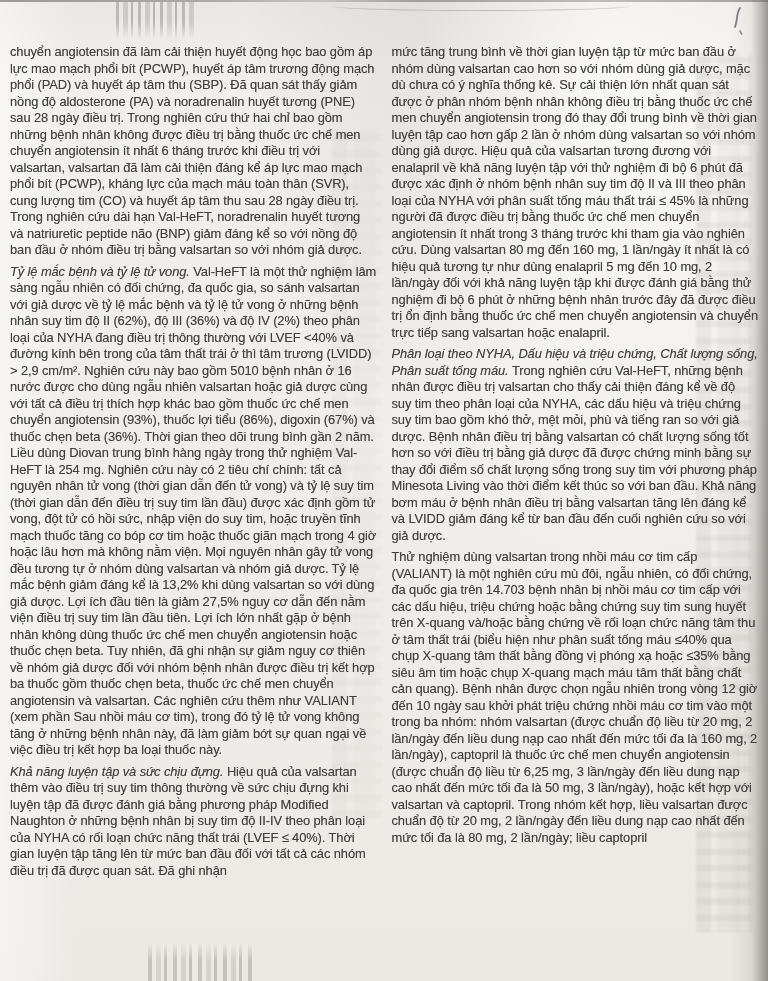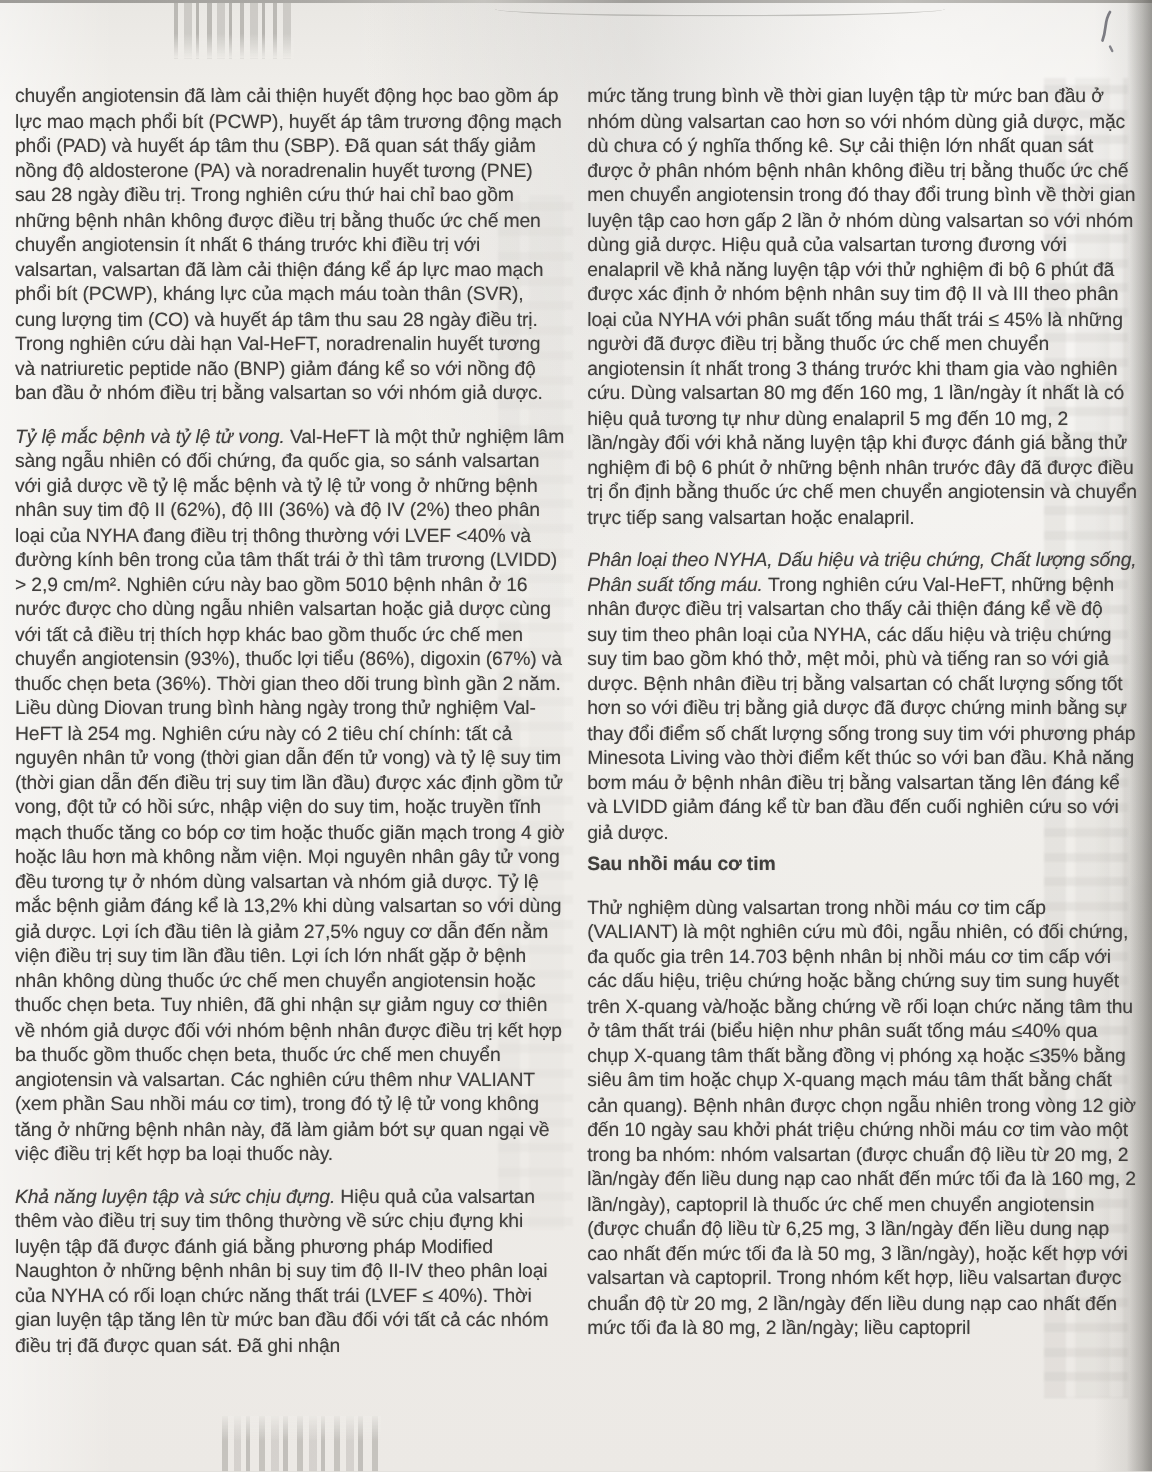--- a/index.html
+++ b/index.html
@@ -44,21 +44,21 @@
     background-image:
       repeating-linear-gradient(180deg, transparent 0 5px, rgba(125,122,116,.20) 5px 11px, transparent 11px 16.5px),
       repeating-linear-gradient(90deg, rgba(125,122,116,.20) 0 15px, transparent 15px 21px, rgba(125,122,116,.14) 21px 44px, transparent 44px 53px);}
   .ghost-right{left:696px;top:52px;width:56px;height:880px;opacity:.45;}
   .ghost-mid{left:332px;top:130px;width:50px;height:690px;opacity:.22;}
   
   .pen-mark{position:absolute;left:726px;top:5px;width:26px;height:32px;}
   
   .columns{position:absolute;left:10px;top:44px;width:748px;display:flex;gap:15px;}
   .col{width:367px;}
-  .col p{margin:12px 0 5px 0;font-size:12.9px;line-height:16.5px;color:#413f3d;
+  .col p{margin:0 0 5px 0;font-size:12.9px;line-height:16.5px;color:#413f3d;
     letter-spacing:-0.1px;text-align:left;
     text-shadow:0 0 .5px rgba(72,70,68,.5);}
   .lead{font-weight:normal;font-style:italic;}
   p.subhead{font-weight:bold;margin:3px 0 3px 0;}
 </style>
 </head>
 <body>
 
 <div class="page">
 
@@ -79,18 +79,17 @@
 
     <div class="col">
       <p><span class="lead"></span><span>chuyển angiotensin đã làm cải thiện huyết động học bao gồm áp lực mao mạch phổi bít (PCWP), huyết áp tâm trương động mạch phổi (PAD) và huyết áp tâm thu (SBP). Đã quan sát thấy giảm nồng độ aldosterone (PA) và noradrenalin huyết tương (PNE) sau 28 ngày điều trị. Trong nghiên cứu thứ hai chỉ bao gồm những bệnh nhân không được điều trị bằng thuốc ức chế men chuyển angiotensin ít nhất 6 tháng trước khi điều trị với valsartan, valsartan đã làm cải thiện đáng kể áp lực mao mạch phổi bít (PCWP), kháng lực của mạch máu toàn thân (SVR), cung lượng tim (CO) và huyết áp tâm thu sau 28 ngày điều trị. Trong nghiên cứu dài hạn Val-HeFT, noradrenalin huyết tương và natriuretic peptide não (BNP) giảm đáng kể so với nồng độ ban đầu ở nhóm điều trị bằng valsartan so với nhóm giả dược.</span></p>
       <p><span class="lead">Tỷ lệ mắc bệnh và tỷ lệ tử vong. </span><span>Val-HeFT là một thử nghiệm lâm sàng ngẫu nhiên có đối chứng, đa quốc gia, so sánh valsartan với giả dược về tỷ lệ mắc bệnh và tỷ lệ tử vong ở những bệnh nhân suy tim độ II (62%), độ III (36%) và độ IV (2%) theo phân loại của NYHA đang điều trị thông thường với LVEF &lt;40% và đường kính bên trong của tâm thất trái ở thì tâm trương (LVIDD) &gt; 2,9 cm/m². Nghiên cứu này bao gồm 5010 bệnh nhân ở 16 nước được cho dùng ngẫu nhiên valsartan hoặc giả dược cùng với tất cả điều trị thích hợp khác bao gồm thuốc ức chế men chuyển angiotensin (93%), thuốc lợi tiểu (86%), digoxin (67%) và thuốc chẹn beta (36%). Thời gian theo dõi trung bình gần 2 năm. Liều dùng Diovan trung bình hàng ngày trong thử nghiệm Val-HeFT là 254 mg. Nghiên cứu này có 2 tiêu chí chính: tất cả nguyên nhân tử vong (thời gian dẫn đến tử vong) và tỷ lệ suy tim (thời gian dẫn đến điều trị suy tim lần đầu) được xác định gồm tử vong, đột tử có hồi sức, nhập viện do suy tim, hoặc truyền tĩnh mạch thuốc tăng co bóp cơ tim hoặc thuốc giãn mạch trong 4 giờ hoặc lâu hơn mà không nằm viện. Mọi nguyên nhân gây tử vong đều tương tự ở nhóm dùng valsartan và nhóm giả dược. Tỷ lệ mắc bệnh giảm đáng kể là 13,2% khi dùng valsartan so với dùng giả dược. Lợi ích đầu tiên là giảm 27,5% nguy cơ dẫn đến nằm viện điều trị suy tim lần đầu tiên. Lợi ích lớn nhất gặp ở bệnh nhân không dùng thuốc ức chế men chuyển angiotensin hoặc thuốc chẹn beta. Tuy nhiên, đã ghi nhận sự giảm nguy cơ thiên về nhóm giả dược đối với nhóm bệnh nhân được điều trị kết hợp ba thuốc gồm thuốc chẹn beta, thuốc ức chế men chuyển angiotensin và valsartan. Các nghiên cứu thêm như VALIANT (xem phần Sau nhồi máu cơ tim), trong đó tỷ lệ tử vong không tăng ở những bệnh nhân này, đã làm giảm bớt sự quan ngại về việc điều trị kết hợp ba loại thuốc này.</span></p>
       <p><span class="lead">Khả năng luyện tập và sức chịu đựng. </span><span>Hiệu quả của valsartan thêm vào điều trị suy tim thông thường về sức chịu đựng khi luyện tập đã được đánh giá bằng phương pháp Modified Naughton ở những bệnh nhân bị suy tim độ II-IV theo phân loại của NYHA có rối loạn chức năng thất trái (LVEF ≤ 40%). Thời gian luyện tập tăng lên từ mức ban đầu đối với tất cả các nhóm điều trị đã được quan sát. Đã ghi nhận</span></p>
     </div>
 
     <div class="col">
       <p><span class="lead"></span><span>mức tăng trung bình về thời gian luyện tập từ mức ban đầu ở nhóm dùng valsartan cao hơn so với nhóm dùng giả dược, mặc dù chưa có ý nghĩa thống kê. Sự cải thiện lớn nhất quan sát được ở phân nhóm bệnh nhân không điều trị bằng thuốc ức chế men chuyển angiotensin trong đó thay đổi trung bình về thời gian luyện tập cao hơn gấp 2 lần ở nhóm dùng valsartan so với nhóm dùng giả dược. Hiệu quả của valsartan tương đương với enalapril về khả năng luyện tập với thử nghiệm đi bộ 6 phút đã được xác định ở nhóm bệnh nhân suy tim độ II và III theo phân loại của NYHA với phân suất tống máu thất trái ≤ 45% là những người đã được điều trị bằng thuốc ức chế men chuyển angiotensin ít nhất trong 3 tháng trước khi tham gia vào nghiên cứu. Dùng valsartan 80 mg đến 160 mg, 1 lần/ngày ít nhất là có hiệu quả tương tự như dùng enalapril 5 mg đến 10 mg, 2 lần/ngày đối với khả năng luyện tập khi được đánh giá bằng thử nghiệm đi bộ 6 phút ở những bệnh nhân trước đây đã được điều trị ổn định bằng thuốc ức chế men chuyển angiotensin và chuyển trực tiếp sang valsartan hoặc enalapril.</span></p>
       <p><span class="lead">Phân loại theo NYHA, Dấu hiệu và triệu chứng, Chất lượng sống, Phân suất tống máu. </span><span>Trong nghiên cứu Val-HeFT, những bệnh nhân được điều trị valsartan cho thấy cải thiện đáng kể về độ suy tim theo phân loại của NYHA, các dấu hiệu và triệu chứng suy tim bao gồm khó thở, mệt mỏi, phù và tiếng ran so với giả dược. Bệnh nhân điều trị bằng valsartan có chất lượng sống tốt hơn so với điều trị bằng giả dược đã được chứng minh bằng sự thay đổi điểm số chất lượng sống trong suy tim với phương pháp Minesota Living vào thời điểm kết thúc so với ban đầu. Khả năng bơm máu ở bệnh nhân điều trị bằng valsartan tăng lên đáng kể và LVIDD giảm đáng kể từ ban đầu đến cuối nghiên cứu so với giả dược.</span></p>
-      <p class="subhead">Sau nhồi máu cơ tim</p>
       <p><span>Thử nghiệm dùng valsartan trong nhồi máu cơ tim cấp (VALIANT) là một nghiên cứu mù đôi, ngẫu nhiên, có đối chứng, đa quốc gia trên 14.703 bệnh nhân bị nhồi máu cơ tim cấp với các dấu hiệu, triệu chứng hoặc bằng chứng suy tim sung huyết trên X-quang và/hoặc bằng chứng về rối loạn chức năng tâm thu ở tâm thất trái (biểu hiện như phân suất tống máu ≤40% qua chụp X-quang tâm thất bằng đồng vị phóng xạ hoặc ≤35% bằng siêu âm tim hoặc chụp X-quang mạch máu tâm thất bằng chất cản quang). Bệnh nhân được chọn ngẫu nhiên trong vòng 12 giờ đến 10 ngày sau khởi phát triệu chứng nhồi máu cơ tim vào một trong ba nhóm: nhóm valsartan (được chuẩn độ liều từ 20 mg, 2 lần/ngày đến liều dung nạp cao nhất đến mức tối đa là 160 mg, 2 lần/ngày), captopril là thuốc ức chế men chuyển angiotensin (được chuẩn độ liều từ 6,25 mg, 3 lần/ngày đến liều dung nạp cao nhất đến mức tối đa là 50 mg, 3 lần/ngày), hoặc kết hợp với valsartan và captopril. Trong nhóm kết hợp, liều valsartan được chuẩn độ từ 20 mg, 2 lần/ngày đến liều dung nạp cao nhất đến mức tối đa là 80 mg, 2 lần/ngày; liều captopril</span></p>
     </div>
 
   </div>
 </div>
 
 </body></html>

